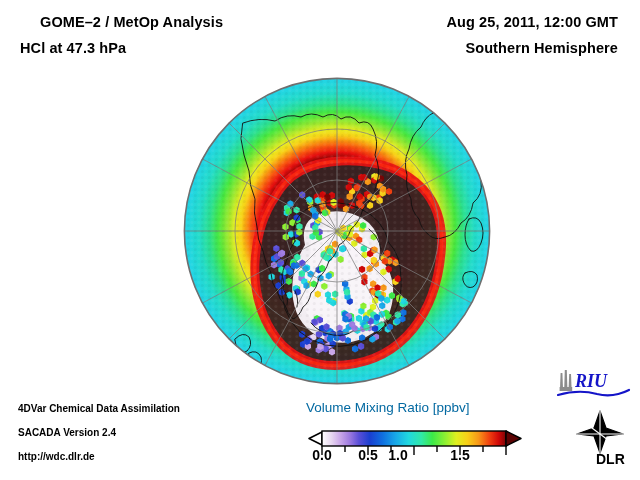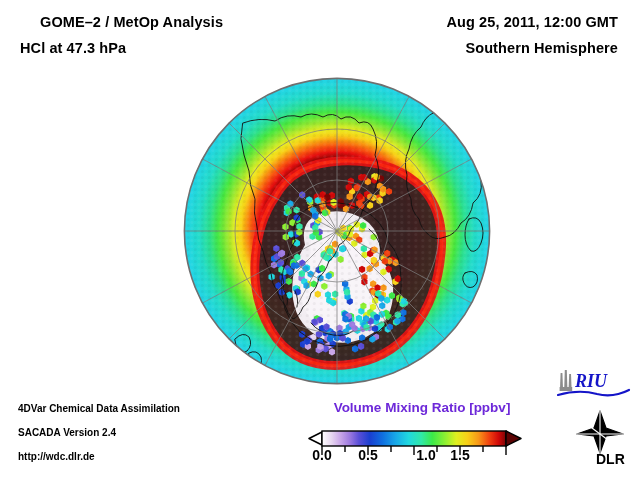--- a/index.html
+++ b/index.html
@@ -62,24 +62,24 @@
     left: 306px;
     top: 400px;
     width: 232px;
     height: 72px;
   }
   #cbar-title {
     position: absolute;
     left: 0;
     top: 0;
     width: 232px;
-    text-align: center;
-    font-weight: bold;
+    text-align: left;
+    font-weight: normal;
     font-size: 13.5px;
-    color: #6d28d9;
+    color: #0369a1;
     white-space: nowrap;
   }
   #cbar-svg {
     position: absolute;
     left: 0;
     top: 21px;
   }
   .cbar-tick-label {
     position: absolute;
     top: 47px;
@@ -584,21 +584,21 @@
           <line x1="62" x2="62" y1="25" y2="34"></line>
           <line x1="108" x2="108" y1="25" y2="34"></line>
           <line x1="154" x2="154" y1="25" y2="34"></line>
           <line x1="200" x2="200" y1="25" y2="34"></line>
         </g>
     </svg>
 
     <div id="cbar-labels">
         <div class="cbar-tick-label" style="left: 16px;">0.0</div>
         <div class="cbar-tick-label" style="left: 62px;">0.5</div>
-        <div class="cbar-tick-label" style="left: 120px; text-align: center;">1.0</div>
+        <div class="cbar-tick-label" style="left: 92px; text-align: center;">1.0</div>
         <div class="cbar-tick-label" style="left: 154px;">1.5</div>
         <div class="cbar-tick-label" style="left: 200px; margin-top: 45px;">2.0</div>
       </div>
   </div>
 
   <svg id="riu-logo" viewBox="0 0 74 30">
 
     <g fill="#8c8c8c">
       <path d="M3 20 L3.6 4 L5.4 4 L6 20 Z"></path>
       <path d="M7.2 20 L7.8 1 L9.8 1 L10.4 20 Z"></path>

